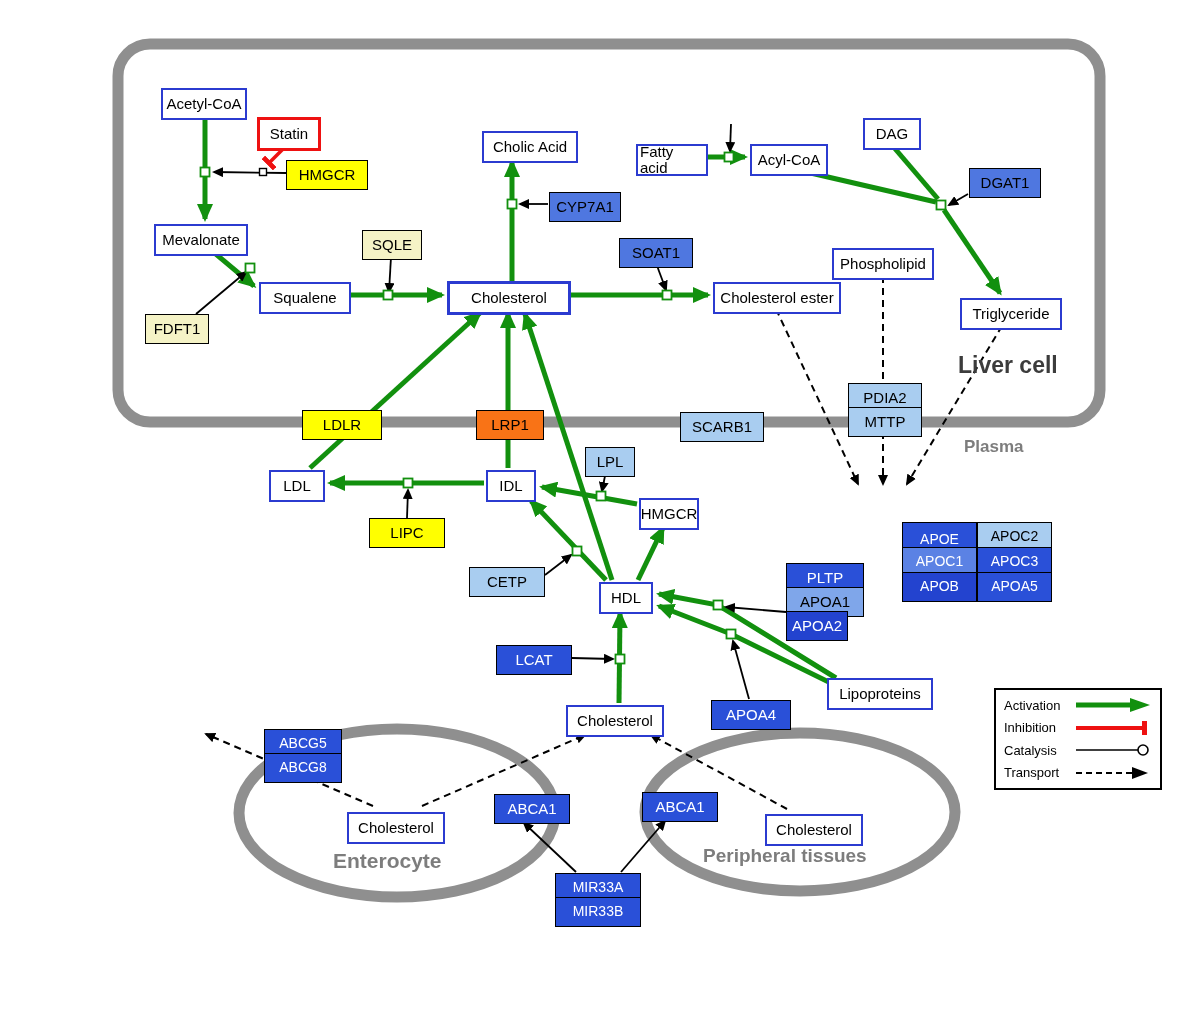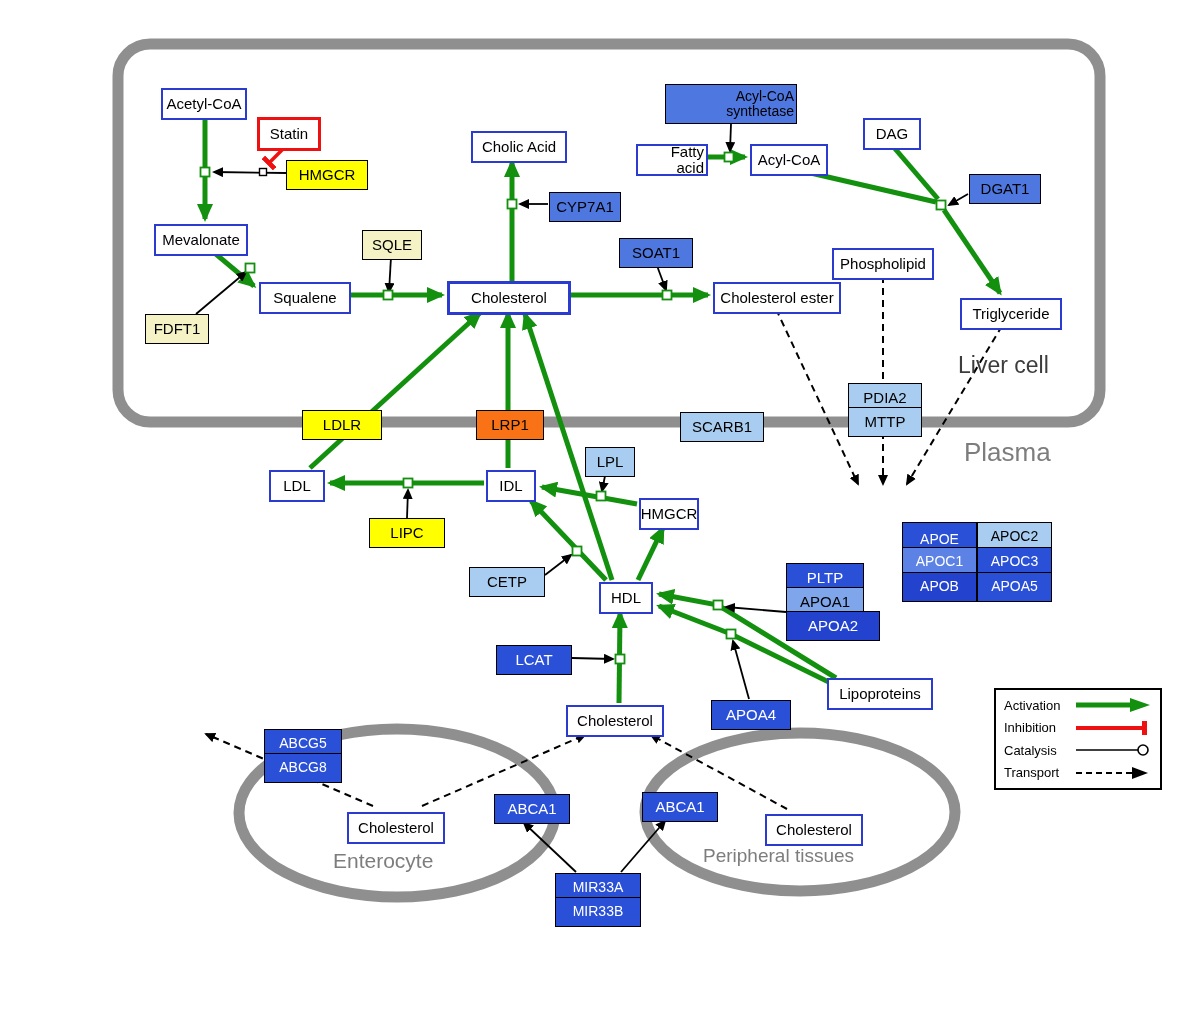--- a/index.html
+++ b/index.html
@@ -1,33 +1,33 @@
 <!DOCTYPE html>
 <html><head>
 <meta charset="utf-8">
 <style>
   body{margin:0;background:#ffffff}
   .stage{position:relative;width:1200px;height:1013px;font-family:"Liberation Sans",sans-serif;overflow:hidden;background:#fff}
   svg.edges{position:absolute;left:0;top:0}
   .box{position:absolute;box-sizing:border-box;display:flex;align-items:center;justify-content:center;
-       text-align:right;font-size:15px;line-height:1.1;background:#fff;color:#000;padding:14px 2px}
+       text-align:left;font-size:15px;line-height:1.1;background:#fff;color:#000;padding:14px 2px}
   .f14{font-size:14px}
   .metab{border:2px solid #2b3bd0}
   .metab.thick{border-width:3px}
   .statin{border:3px solid #ee1111}
   .yellow{background:#ffff00;border:1.5px solid #000}
   .pale{background:#f5f3c6;border:1.5px solid #000}
   .khaki{background:#f97316;border:1.5px solid #000}
   .gdark{background:#2a50d8;border:1.5px solid #000;color:#fff}
   .gdarker{background:#2343cf;border:1.5px solid #000;color:#fff}
   .gmed{background:#4f77e0;border:1.5px solid #000;color:#000}
   .gmid{background:#5b82e4;border:1.5px solid #000;color:#fff}
   .glite{background:#a9cdf0;border:1.5px solid #000;color:#000}
   .gliter{background:#7fa6ea;border:1.5px solid #000;color:#000}
-  .caption{position:absolute;font-weight:normal;color:#7d7d7d}
+  .caption{position:absolute;font-weight:bold;color:#7d7d7d}
   .caption.dark{color:#3c3c3c}
   .legend{position:absolute;left:994px;top:688px;width:168px;height:102px;background:#fff;border:2px solid #000;
           box-sizing:border-box;display:flex;flex-direction:column;justify-content:space-around;padding:4px 8px}
   .lrow{display:flex;align-items:center;justify-content:space-between;font-size:13px;color:#000}
 </style>
 </head>
 <body>
 
 <div class="stage">
 
@@ -125,49 +125,48 @@
     </g>
   </svg>
 
   <div class="box metab" style="left:161px;top:88px;width:86px;height:26px">Acetyl-CoA</div>
   <div class="box statin" style="left:257px;top:117px;width:64px;height:26px">Statin</div>
   <div class="box yellow" style="left:286px;top:160px;width:82px;height:27px">HMGCR</div>
   <div class="box metab" style="left:154px;top:224px;width:94px;height:26px">Mevalonate</div>
   <div class="box pale" style="left:362px;top:230px;width:60px;height:27px">SQLE</div>
   <div class="box pale" style="left:145px;top:314px;width:64px;height:27px">FDFT1</div>
   <div class="box metab" style="left:259px;top:282px;width:92px;height:26px">Squalene</div>
-  <div class="box metab" style="left:471px;top:131px;width:96px;height:14px">Cholic Acid</div>
+  <div class="box metab" style="left:482px;top:131px;width:96px;height:14px">Cholic Acid</div>
   <div class="box gmed" style="left:549px;top:192px;width:72px;height:25px">CYP7A1</div>
   <div class="box metab thick" style="left:447px;top:281px;width:124px;height:28px">Cholesterol</div>
   <div class="box gmed" style="left:619px;top:238px;width:74px;height:25px">SOAT1</div>
   <div class="box metab" style="left:713px;top:282px;width:128px;height:26px">Cholesterol ester</div>
-  <div class="box gmed f14" style="left:665px;top:84px;width:132px;height:40px">Acyl-CoA synthetase</div>
   <div class="box metab" style="left:636px;top:144px;width:72px;height:26px">Fatty acid</div>
   <div class="box metab" style="left:750px;top:144px;width:78px;height:26px">Acyl-CoA</div>
   <div class="box metab" style="left:863px;top:118px;width:58px;height:26px">DAG</div>
-  <div class="box gmed" style="left:969px;top:174px;width:72px;height:16px">DGAT1</div>
+  <div class="box gmed" style="left:969px;top:168px;width:72px;height:16px">DGAT1</div>
   <div class="box metab" style="left:832px;top:248px;width:102px;height:26px">Phospholipid</div>
   <div class="box metab" style="left:960px;top:298px;width:102px;height:26px">Triglyceride</div>
   <div class="box glite" style="left:848px;top:383px;width:74px;height:25px">PDIA2</div>
   <div class="box glite" style="left:848px;top:407px;width:74px;height:25px">MTTP</div>
 
   <div class="box yellow" style="left:302px;top:410px;width:80px;height:28px">LDLR</div>
   <div class="box khaki" style="left:476px;top:410px;width:68px;height:28px">LRP1</div>
   <div class="box glite" style="left:680px;top:412px;width:84px;height:26px">SCARB1</div>
 
   <div class="box metab" style="left:269px;top:470px;width:56px;height:26px">LDL</div>
   <div class="box metab" style="left:486px;top:470px;width:50px;height:26px">IDL</div>
   <div class="box glite" style="left:585px;top:447px;width:50px;height:24px">LPL</div>
   <div class="box metab" style="left:639px;top:498px;width:60px;height:26px">HMGCR</div>
   <div class="box yellow" style="left:369px;top:518px;width:76px;height:28px">LIPC</div>
   <div class="box glite" style="left:469px;top:567px;width:76px;height:26px">CETP</div>
   <div class="box metab" style="left:599px;top:582px;width:54px;height:26px">HDL</div>
   <div class="box gdark" style="left:786px;top:563px;width:78px;height:25px">PLTP</div>
   <div class="box gliter" style="left:786px;top:587px;width:78px;height:25px">APOA1</div>
-  <div class="box gdarker" style="left:786px;top:611px;width:94px;height:25px">APOA2</div>
+  <div class="box gdarker" style="left:786px;top:611px;width:62px;height:25px">APOA2</div>
   <div class="box gdark" style="left:496px;top:645px;width:76px;height:26px">LCAT</div>
   <div class="box gdark" style="left:711px;top:700px;width:80px;height:26px">APOA4</div>
   <div class="box metab" style="left:827px;top:678px;width:106px;height:26px">Lipoproteins</div>
   <div class="box metab" style="left:566px;top:705px;width:98px;height:26px">Cholesterol</div>
 
   <div class="box gdark f14" style="left:902px;top:522px;width:75px;height:36px">APOE</div>
   <div class="box glite f14" style="left:977px;top:522px;width:75px;height:25px">APOC2</div>
   <div class="box gmid f14" style="left:902px;top:547px;width:75px;height:25px">APOC1</div>
   <div class="box gdark f14" style="left:977px;top:547px;width:75px;height:25px">APOC3</div>
   <div class="box gdarker f14" style="left:902px;top:572px;width:75px;height:25px">APOB</div>
@@ -176,21 +175,21 @@
   <div class="box gdark f14" style="left:264px;top:729px;width:78px;height:25px">ABCG5</div>
   <div class="box gdark f14" style="left:264px;top:753px;width:78px;height:25px">ABCG8</div>
   <div class="box metab" style="left:347px;top:812px;width:98px;height:26px">Cholesterol</div>
   <div class="box gdark" style="left:494px;top:794px;width:76px;height:26px">ABCA1</div>
   <div class="box gdark" style="left:642px;top:792px;width:76px;height:26px">ABCA1</div>
   <div class="box metab" style="left:765px;top:814px;width:98px;height:26px">Cholesterol</div>
   <div class="box gdark f14" style="left:555px;top:873px;width:86px;height:25px">MIR33A</div>
   <div class="box gdark f14" style="left:555px;top:897px;width:86px;height:25px">MIR33B</div>
 
   <div class="caption dark" style="left:958px;top:352px;font-size:23px">Liver cell</div>
-  <div class="caption" style="left:964px;top:437px;font-size:26px">Plasma</div>
+  <div class="caption" style="left:964px;top:437px;font-size:17px">Plasma</div>
   <div class="caption" style="left:333px;top:849px;font-size:21px">Enterocyte</div>
   <div class="caption" style="left:703px;top:845px;font-size:19px">Peripheral tissues</div>
 
   <div class="legend">
     <div class="lrow">
       <span>Activation</span>
       <svg width="78" height="18">
         <line x1="2" y1="9" x2="58" y2="9" stroke="#12900e" stroke-width="5"></line>
         <path d="M56,2 L76,9 L56,16 Z" fill="#12900e"></path>
       </svg>

